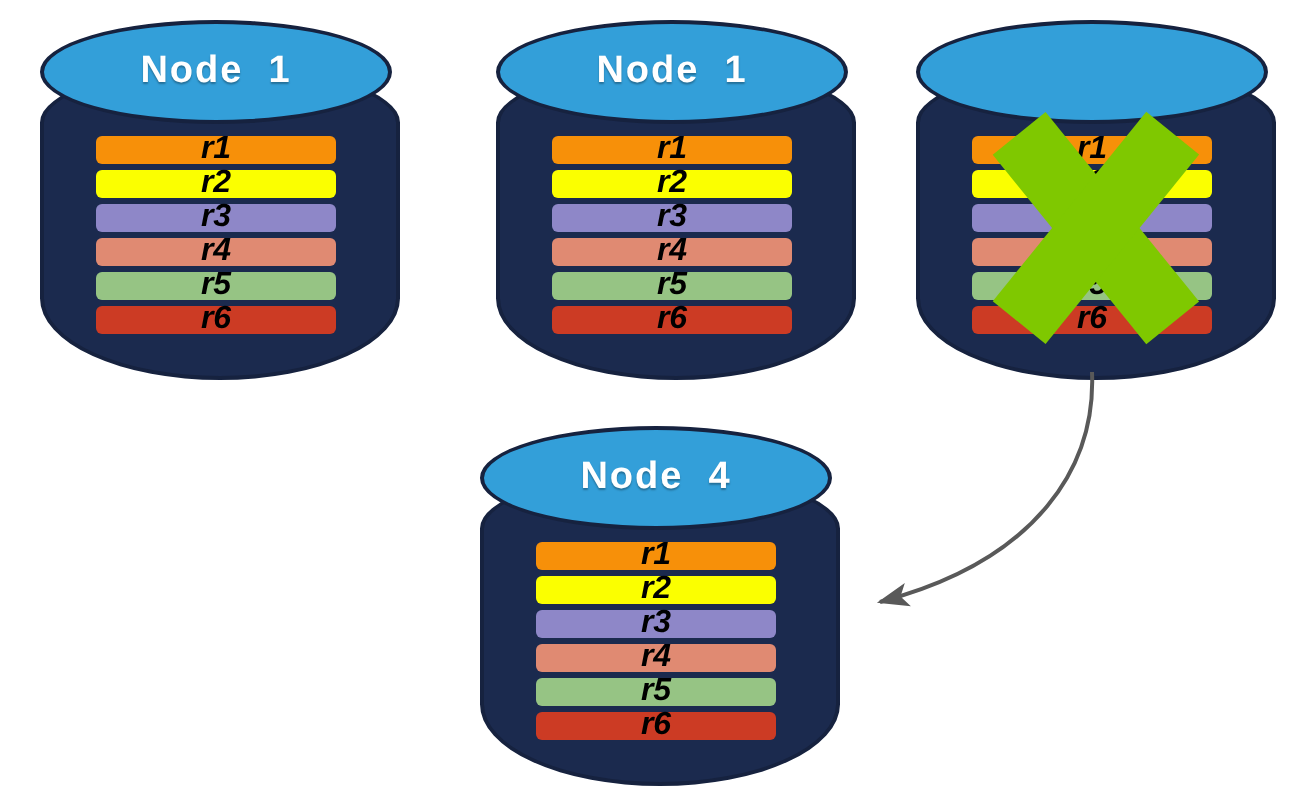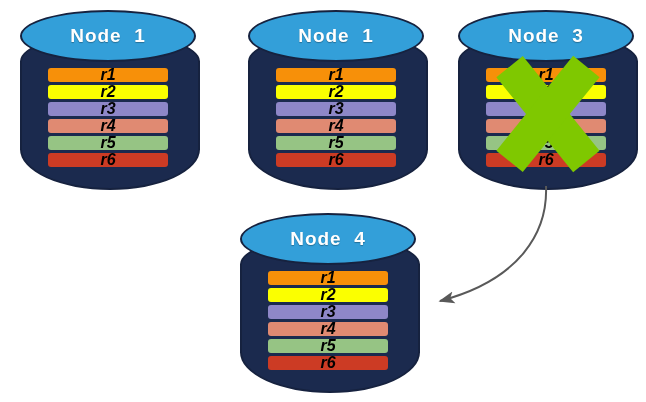--- a/index.html
+++ b/index.html
@@ -144,21 +144,20 @@
       <div class="record" style="background:#8e87c8;">r3</div>
       <div class="record" style="background:#e08a72;">r4</div>
       <div class="record" style="background:#96c484;">r5</div>
       <div class="record" style="background:#cc3b24;">r6</div>
     </div>
   </div>
 
   <div class="node" style="left:458px; top:10px; width:176px; height:176px;">
     <div class="cyl-body"></div>
     <div class="cyl-top"></div>
-    <div class="node-label">Node  3</div>
     <div class="records">
       <div class="record" style="background:#f79009;">r1</div>
       <div class="record" style="background:#fbff00;">r2</div>
       <div class="record" style="background:#8e87c8;">r3</div>
       <div class="record" style="background:#e08a72;">r4</div>
       <div class="record" style="background:#96c484;">r5</div>
       <div class="record" style="background:#cc3b24;">r6</div>
     </div>
   </div>
 

